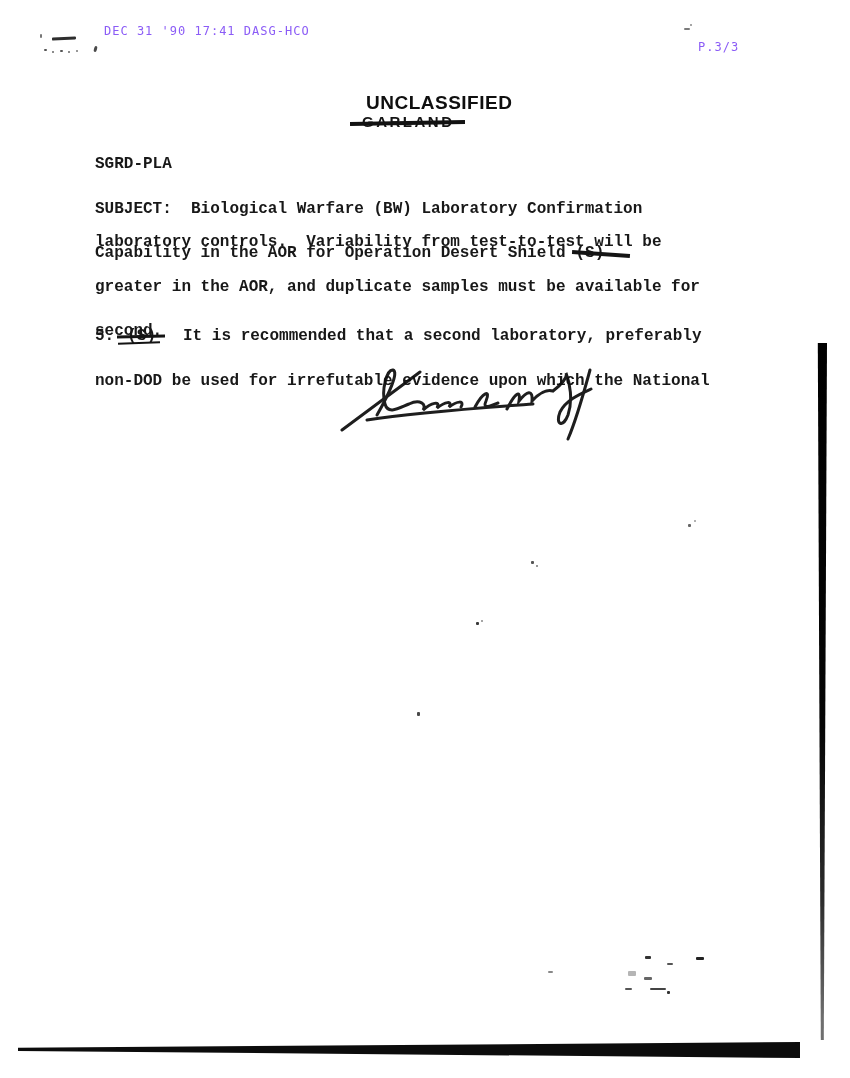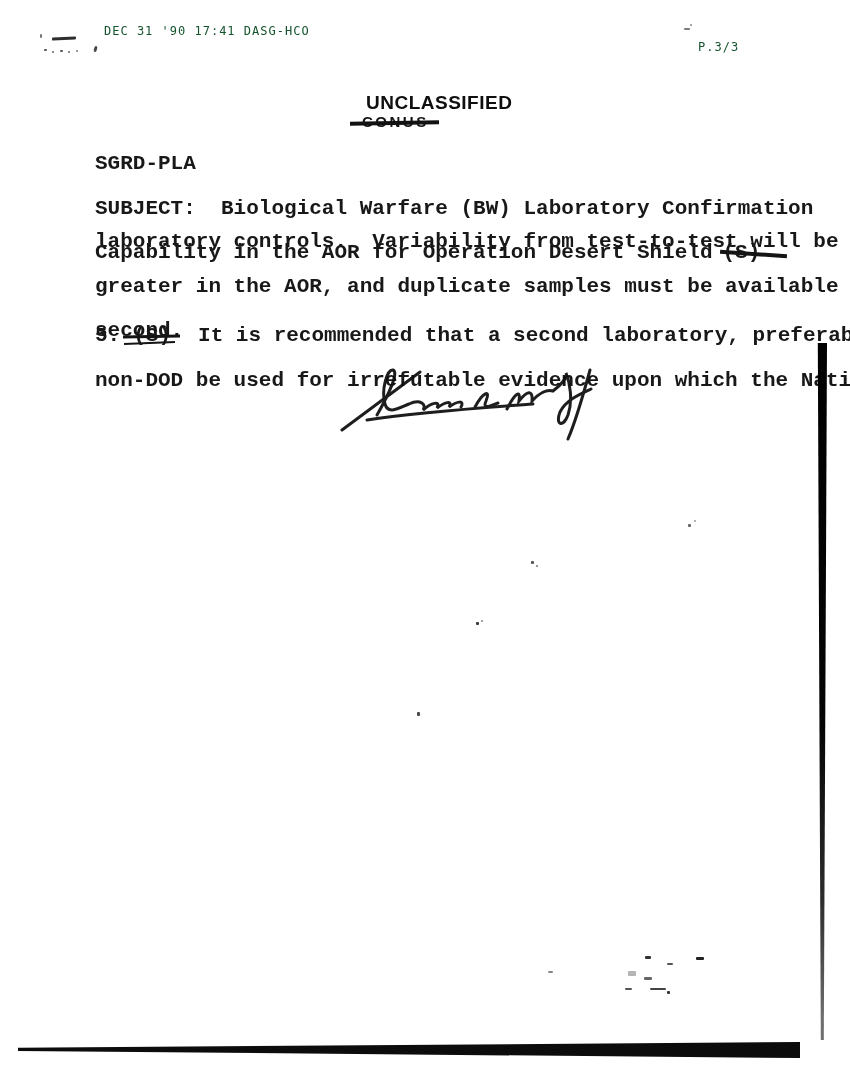--- a/index.html
+++ b/index.html
@@ -6,42 +6,42 @@
   .page {
     position:relative; width:850px; height:1078px; margin:0 auto;
     background:#ffffff; overflow:hidden;
     font-family:"Liberation Mono", monospace;
   }
   .abs { position:absolute; }
 
   
   .fax-line {
     font-family:"DejaVu Sans Mono", monospace;
-    font-size:12px; color:#14532d; letter-spacing:1px; white-space:pre;
+    font-size:12px; color:#8b5cf6; letter-spacing:1px; white-space:pre;
   }
 
   
   .banner-title {
     font-family:"Liberation Sans", sans-serif;
     font-weight:bold; font-size:19px; letter-spacing:0.5px; color:#0f0f0f;
   }
   .secret-word {
     font-family:"Liberation Sans", sans-serif;
     font-weight:bold; font-size:15px; letter-spacing:2.5px; color:#141414;
     position:relative; display:inline-block;
   }
   .secret-word::after {
     content:""; position:absolute; left:-12px; right:-10px; top:46%;
     height:4px; background:#121212; transform:rotate(-1deg);
   }
 
   
   .typed {
     font-family:"Liberation Mono", monospace;
-    font-weight:bold; font-size:21px; line-height:14.7px;
+    font-weight:bold; font-size:16px; line-height:14.7px;
     color:#181818; white-space:pre; letter-spacing:0px;
   }
   .para-number { display:inline-block; }
   .sec-mark {
     position:relative; display:inline-block;
     margin-left:13px; margin-right:27px;
   }
   .sec-mark::after {
     content:""; position:absolute; top:6px; height:3px; background:#141414;
     left:-3px; right:-12px; transform:rotate(2deg);
@@ -84,21 +84,21 @@
   <div class="speck" style="left:52px; top:51px; width:2px; height:2px; background:#666;"></div>
   <div class="speck" style="left:60px; top:50px; width:3px; height:2px; background:#555;"></div>
   <div class="speck" style="left:68px; top:51px; width:2px; height:2px; background:#666;"></div>
   <div class="speck" style="left:76px; top:50px; width:2px; height:2px; background:#777;"></div>
   <div class="speck" style="left:94px; top:46px; width:3px; height:6px; background:#4a4a4a; border-radius:40%; transform:rotate(16deg);"></div>
   <div class="speck" style="left:684px; top:28px; width:6px; height:2px; background:#7a7a7a;"></div>
   <div class="speck" style="left:690px; top:24px; width:2px; height:2px; background:#888;"></div>
 
   <div class="abs banner-title" style="left:366px; top:92px;">UNCLASSIFIED</div>
   <div class="abs" style="left:362px; top:113px;">
-    <span class="secret-word">CONUS</span>
+    <span class="secret-word">GARLAND</span>
   </div>
 
   <div class="abs typed" style="left:95px; top:128px;">
     <div>SGRD-PLA</div>
     <div>SUBJECT:  Biological Warfare (BW) Laboratory Confirmation</div>
     <div><span>Capability in the AOR for Operation Desert Shield</span><span class="sec-mark ext-right subject-mark">(S)</span></div>
   </div>
 
   <div class="abs typed" style="left:95px; top:206px;">
     <div>laboratory controls.  Variability from test-to-test will be</div>

